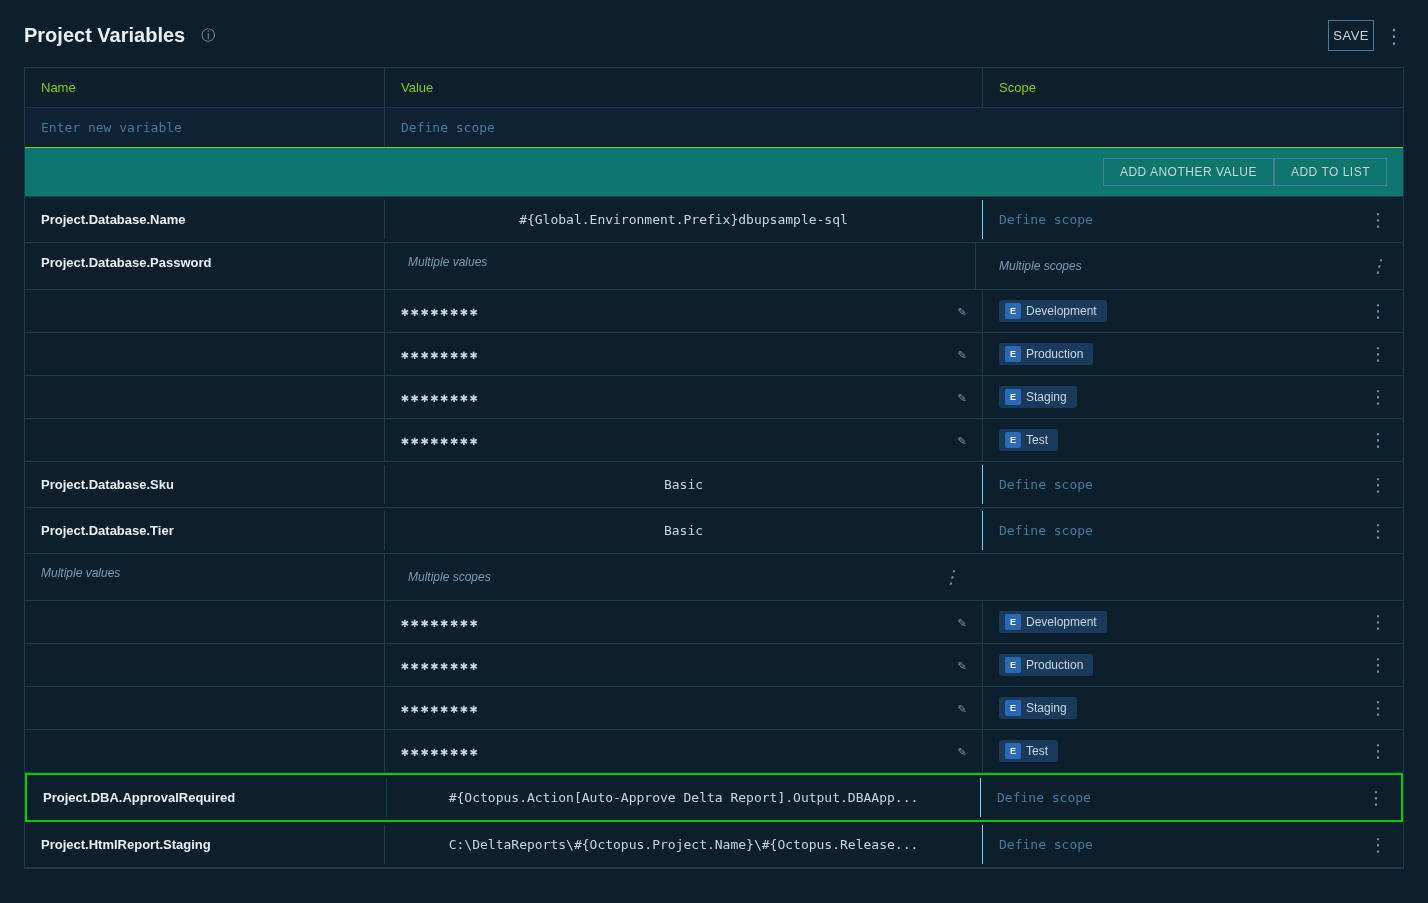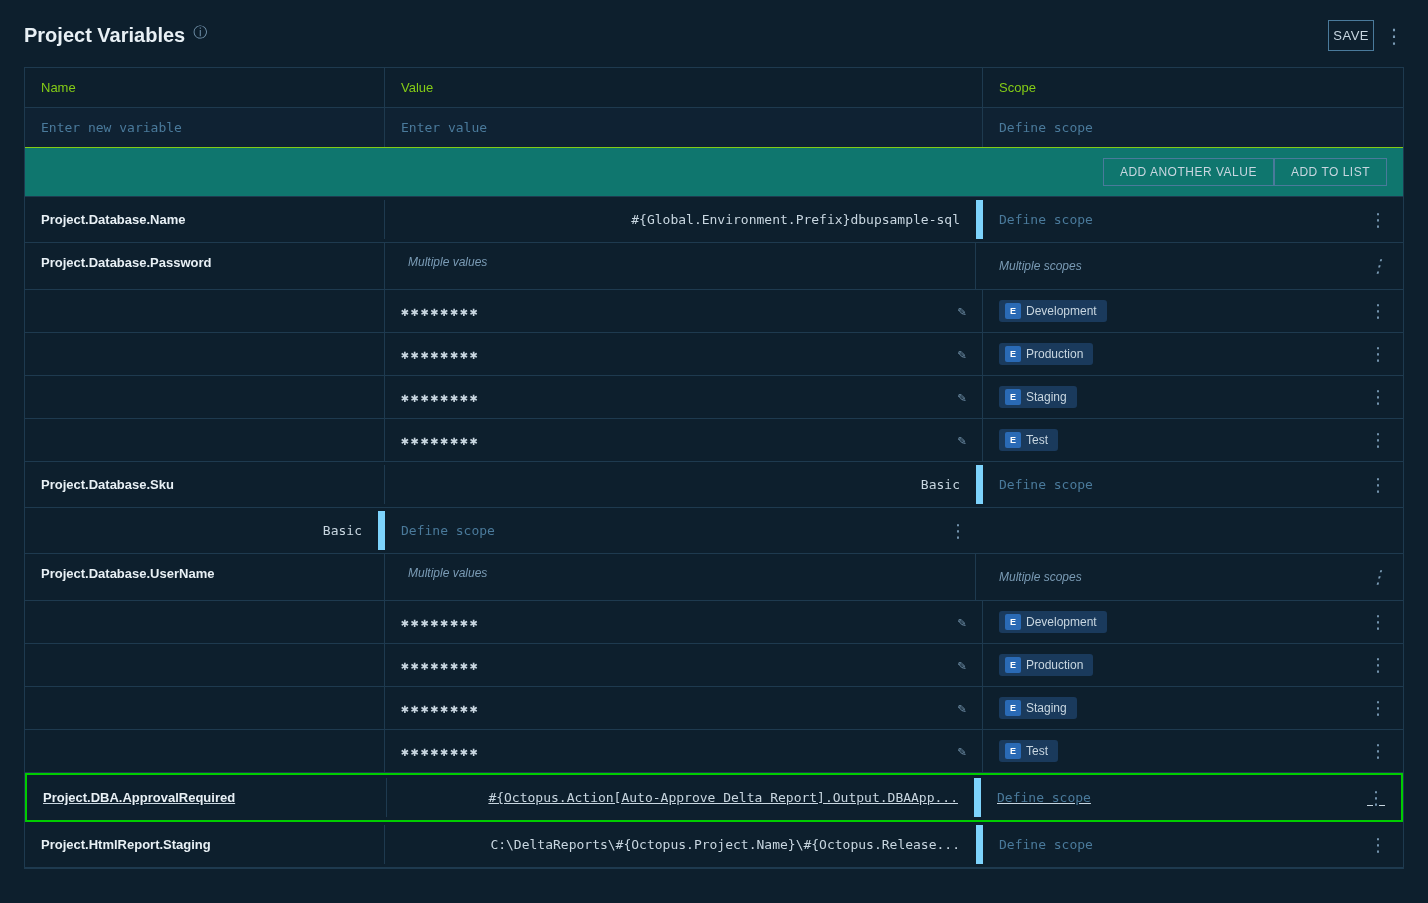--- a/index.html
+++ b/index.html
@@ -16,22 +16,22 @@
       padding: 20px 24px;
     }
     .header {
       display: flex;
       align-items: center;
       justify-content: space-between;
       margin-bottom: 16px;
     }
     .header-left {
       display: flex;
-      align-items: flex-start;
-      gap: 8px;
+      align-items: center;
+      gap: 16px;
     }
     .page-title {
       font-size: 20px;
       font-weight: 600;
       color: #e8f0f5;
     }
     .help-icon {
       color: #7a9bb5;
       cursor: pointer;
       font-size: 14px;
@@ -115,26 +115,26 @@
     .var-name-cell {
       padding: 12px 16px;
       font-weight: 600;
       color: #e8f0f5;
       border-right: 1px solid #1e3a4f;
       font-size: 13px;
     }
     .var-value-cell {
       padding: 12px 16px;
       color: #c8d6e0;
-      border-right: 7px solid #7dd3fc;
+      border-right: 1px solid #7dd3fc;
       font-family: monospace;
       font-size: 13px;
       display: flex;
       align-items: center;
-      justify-content: flex-end;
+      justify-content: center;
     }
     .var-scope-cell {
       padding: 12px 16px;
       color: #4a7a9b;
       font-family: monospace;
       font-size: 13px;
       display: flex;
       align-items: center;
       justify-content: space-between;
     }
@@ -243,21 +243,20 @@
   <div class="table-container">
 
     <div class="table-header">
       <div class="col-header">Name</div>
       <div class="col-header">Value</div>
       <div class="col-header">Scope</div>
     </div>
 
     <div class="new-variable-row">
       <div class="new-var-cell">Enter new variable</div>
-      <div class="new-var-cell">Enter value</div>
       <div class="new-var-cell">Define scope</div>
     </div>
 
     <div class="action-row">
       <button class="action-btn">ADD ANOTHER VALUE</button>
       <button class="action-btn">ADD TO LIST</button>
     </div>
 
     <div class="var-row">
       <div class="var-row-simple">
@@ -351,33 +350,33 @@
         </div>
         <div class="var-scope-cell">
           <span>Define scope</span>
           <span class="dots-icon">⋮</span>
         </div>
       </div>
     </div>
 
     <div class="var-row">
       <div class="var-row-simple">
+        <div class="var-name-cell">Project.Database.Tier</div>
         <div class="var-value-cell">
           <span>Basic</span>
         </div>
         <div class="var-scope-cell">
           <span>Define scope</span>
           <span class="dots-icon">⋮</span>
         </div>
       </div>
     </div>
 
     <div class="var-row">
       <div class="multi-header">
-        <div class="multi-header-name">Project.Database.UserName</div>
         <div class="multi-header-value">Multiple values</div>
         <div class="multi-header-scope">
           <span>Multiple scopes</span>
           <span class="dots-icon">⋮</span>
         </div>
       </div>
 
       <div class="multi-value-row">
         <div class="multi-value-empty"></div>
         <div class="multi-value-val">
@@ -432,21 +431,21 @@
         <div class="multi-value-scope">
           <span class="scope-tag">
             <span class="scope-tag-icon">E</span>
             <span>Test</span>
           </span>
           <span class="dots-icon">⋮</span>
         </div>
       </div>
     </div>
 
-    <div class="var-row" style="border: 2px solid #00cc00; text-decoration: underline;">
+    <div class="var-row" style="border: 2px solid #00cc00;">
       <div class="var-row-simple">
         <div class="var-name-cell">Project.DBA.ApprovalRequired</div>
         <div class="var-value-cell">
           <span>#{Octopus.Action[Auto-Approve Delta Report].Output.DBAApp...</span>
         </div>
         <div class="var-scope-cell">
           <span>Define scope</span>
           <span class="dots-icon">⋮</span>
         </div>
       </div>

